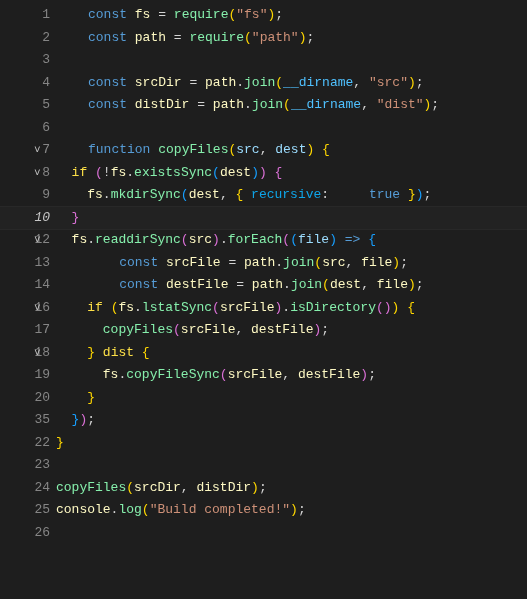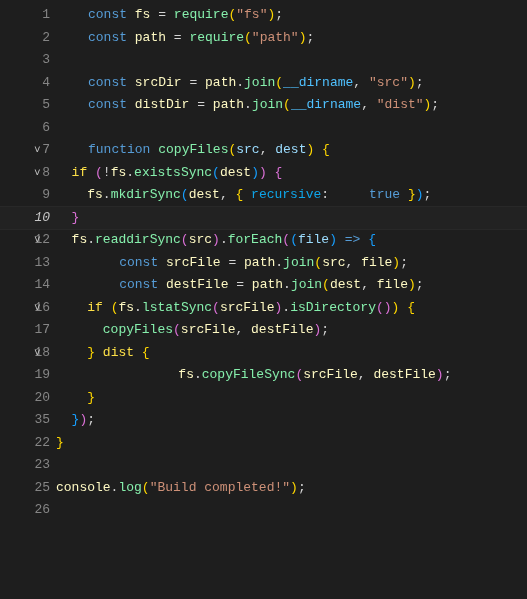--- a/index.html
+++ b/index.html
@@ -168,21 +168,21 @@
       <div class="gutter">
         <span class="num">18</span>
         <span class="fold">˅</span>
       </div>
       <div class="code" style="padding-left: 0px;">    <span class="brace-y">}</span><span class="ctrl"> dist</span><span class="punc"> </span><span class="brace-y">{</span></div>
     </div>
     <div class="line">
       <div class="gutter">
         <span class="num">19</span>
       </div>
-      <div class="code" style="padding-left: 0px; text-align: center;">      <span class="var">fs</span><span class="punc">.</span><span class="fn">copyFileSync</span><span class="brace-p">(</span><span class="var">srcFile</span><span class="punc">, </span><span class="var">destFile</span><span class="brace-p">)</span><span class="punc">;</span></div>
+      <div class="code" style="padding-left: 0px;">      <span class="var">fs</span><span class="punc">.</span><span class="fn">copyFileSync</span><span class="brace-p">(</span><span class="var">srcFile</span><span class="punc">, </span><span class="var">destFile</span><span class="brace-p">)</span><span class="punc">;</span></div>
     </div>
     <div class="line">
       <div class="gutter">
         <span class="num">20</span>
       </div>
       <div class="code" style="padding-left: 0px;">    <span class="brace-y">}</span></div>
     </div>
     <div class="line">
       <div class="gutter">
         <span class="num">35</span>
@@ -193,20 +193,26 @@
       <div class="gutter">
         <span class="num">22</span>
       </div>
       <div class="code" style="padding-left: 0px;"><span class="brace-y">}</span></div>
     </div>
     <div class="line">
       <div class="gutter">
         <span class="num">23</span>
       </div>
       <div class="code" style="padding-left: 0px;"></div>
+    </div>
+    <div class="line">
+      <div class="gutter">
+        <span class="num">24</span>
+      </div>
+      <div class="code" style="padding-left: 0px;"><span class="fn">copyFiles</span><span class="brace-y">(</span><span class="var">srcDir</span><span class="punc">, </span><span class="var">distDir</span><span class="brace-y">)</span><span class="punc">;</span></div>
     </div>
     <div class="line">
       <div class="gutter">
         <span class="num">25</span>
       </div>
       <div class="code" style="padding-left: 0px;"><span class="var">console</span><span class="punc">.</span><span class="fn">log</span><span class="brace-y">(</span><span class="str">"Build completed!"</span><span class="brace-y">)</span><span class="punc">;</span></div>
     </div>
     <div class="line">
       <div class="gutter">
         <span class="num">26</span>

